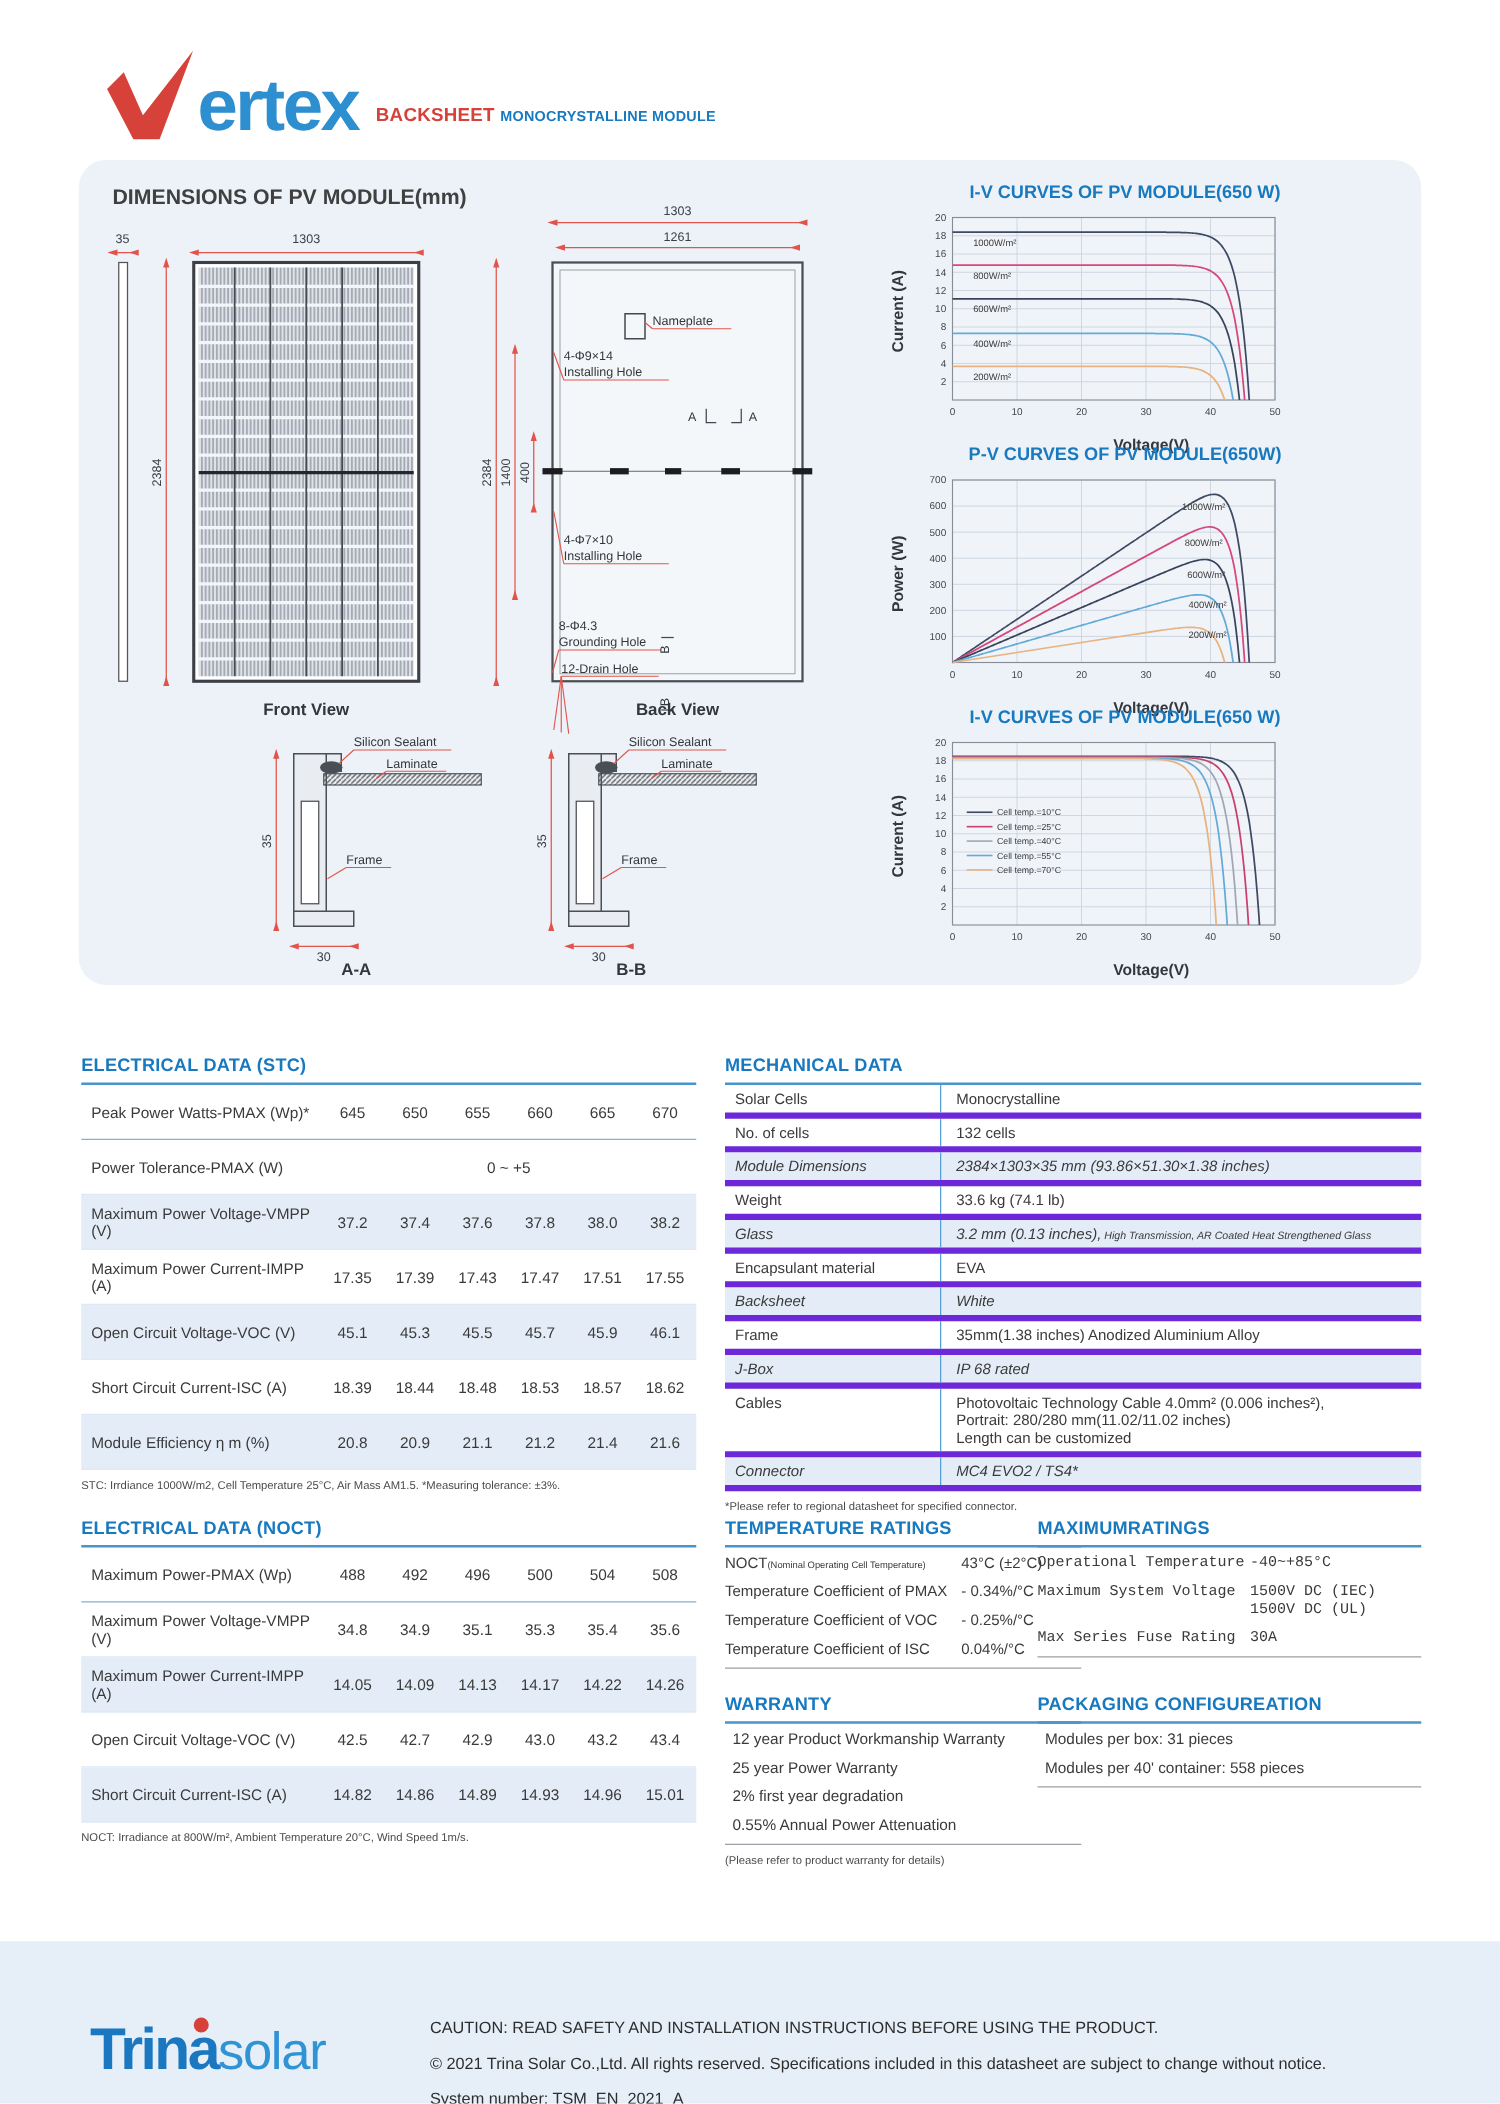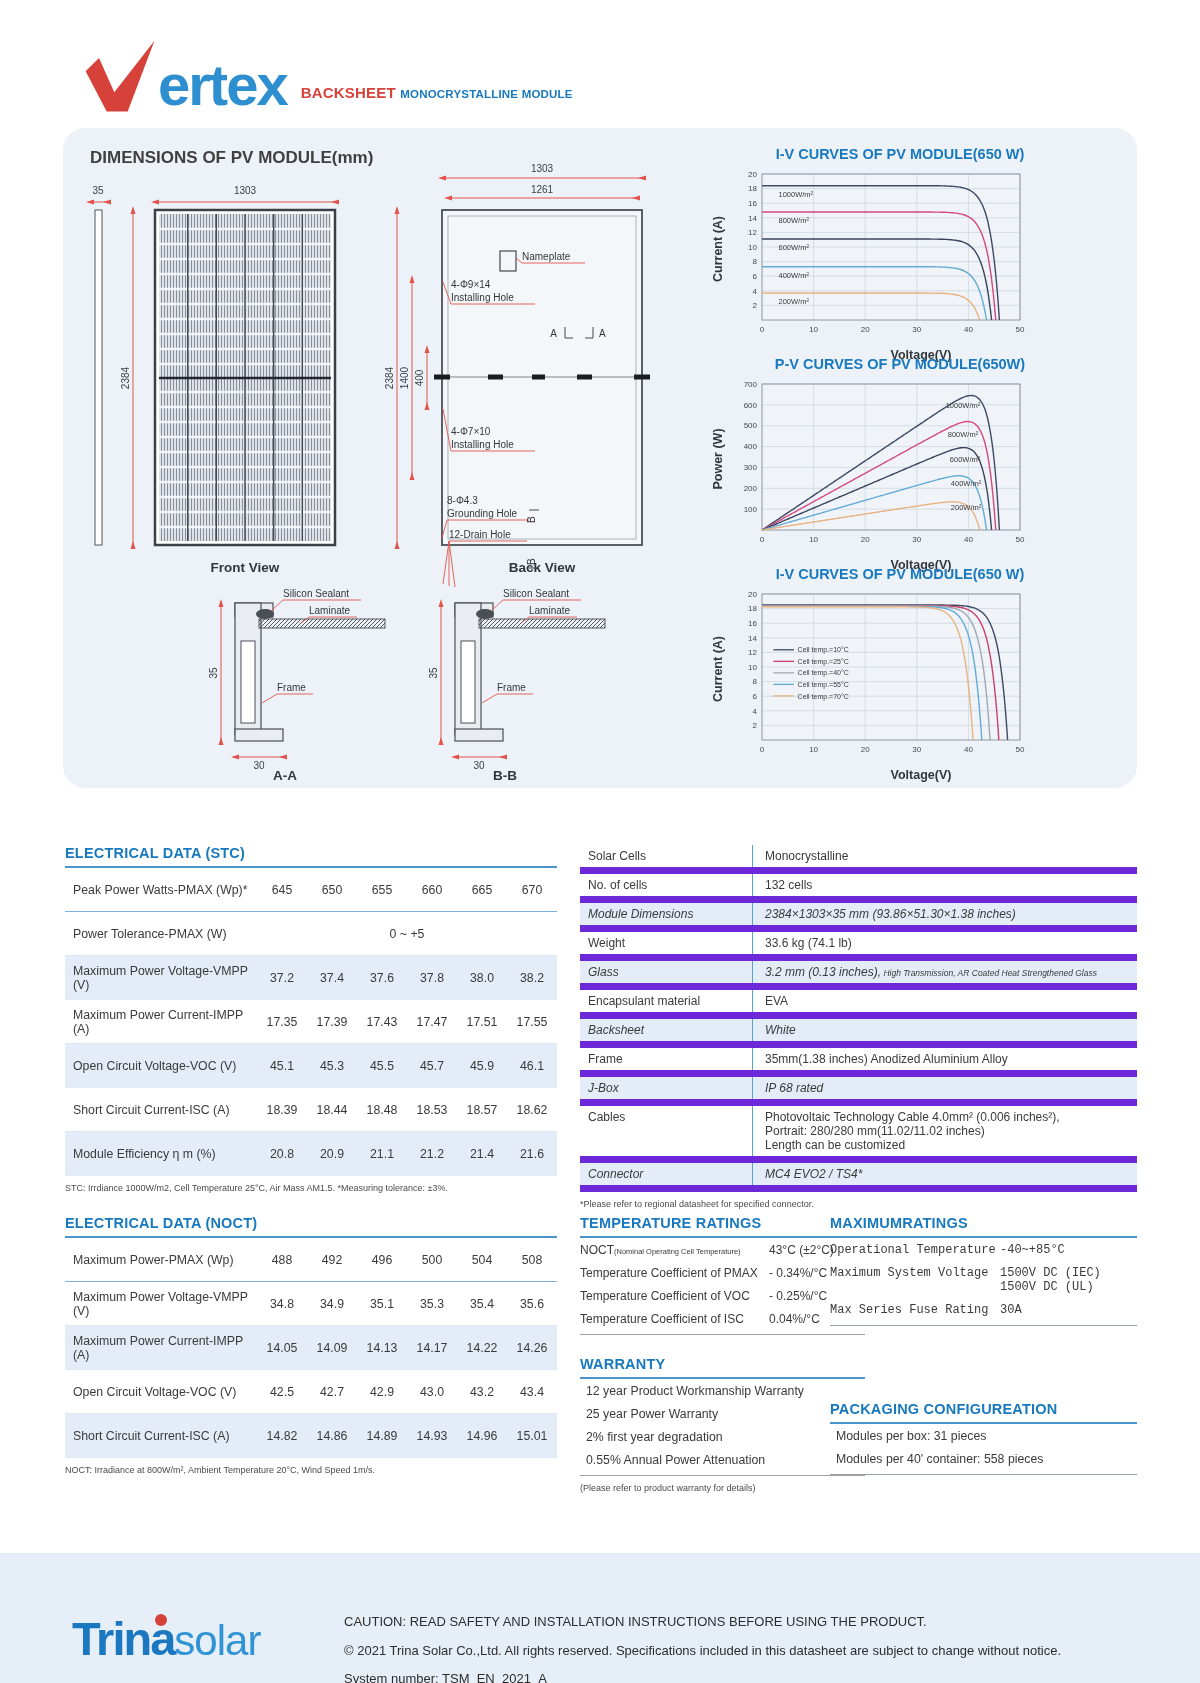--- a/index.html
+++ b/index.html
@@ -31,21 +31,21 @@
   .sec-title{color:#1879bf;font-weight:bold;font-size:14.5px;padding-bottom:5px;
              border-bottom:2px solid #4a94cc;letter-spacing:.2px;}
   .vt-row{display:grid;grid-template-columns:192px repeat(6,1fr);min-height:43px;align-items:center;
           border-bottom:1px solid #dde9f4;font-size:12.3px;}
   .vt-row.first{border-bottom:1px solid #7fb0dc;}
   .vt-row.shaded{background:#e4edf7;}
   .vt-label{padding-left:8px;}
   .vt-val{text-align:center;}
   .vt-span{grid-column:2/8;text-align:center;}
   .footnote{font-size:9px;color:#4a4a4a;margin-top:7px;}
-  .mech-row{display:grid;grid-template-columns:172px 1fr;font-size:12px;border-bottom:7px solid #6d28d9;}
+  .mech-row{display:grid;grid-template-columns:172px 1fr;font-size:12px;border-bottom:5px solid #6d28d9;}
   .mech-row.shaded{background:#e4edf7;font-style:italic;}
   .mech-label{padding:4px 4px 4px 8px;}
   .mech-val{border-left:1px solid #55a0d6;padding:4px 0 4px 12px;}
   .mech-note{font-size:8.5px;}
   .tr-row{display:grid;grid-template-columns:1fr 96px;font-size:12px;padding:4.5px 0;align-items:center;}
   .tr-note{font-size:7.5px;}
   .mr-row{display:grid;grid-template-columns:170px 1fr;font-size:12px;padding:4.5px 0;font-family:Liberation Mono, monospace;}
   .endline{border-bottom:1px solid #9aa0a6;padding-bottom:4px;}
   .w-line{font-size:12.3px;padding:4.5px 0 4.5px 6px;}
   
@@ -519,20 +519,21 @@
           <div class="vt-val">14.89</div>
           <div class="vt-val">14.93</div>
           <div class="vt-val">14.96</div>
           <div class="vt-val">15.01</div>
         </div>
       </div>
     <div class="footnote">NOCT: Irradiance at 800W/m², Ambient Temperature 20°C, Wind Speed 1m/s.</div>
   </div>
 
   <div class="section" style="left:580px;top:845px;width:557px;">
+    <div class="sec-title">MECHANICAL DATA</div>
     <div id="mech-table">
         <div class="mech-row">
           <div class="mech-label">Solar Cells</div>
           <div class="mech-val">
             <div>Monocrystalline</div>
           </div>
         </div>
         <div class="mech-row">
           <div class="mech-label">No. of cells</div>
           <div class="mech-val">
@@ -650,21 +651,21 @@
     <div class="sec-title">WARRANTY</div>
     <div id="warranty-list" class="endline">
         <div class="w-line">12 year Product Workmanship Warranty</div>
         <div class="w-line">25 year Power Warranty</div>
         <div class="w-line">2% first year degradation</div>
         <div class="w-line">0.55% Annual Power Attenuation</div>
       </div>
     <div class="footnote">(Please refer to product warranty for details)</div>
   </div>
 
-  <div class="section" style="left:830px;top:1356px;width:307px;margin-top:45px;">
+  <div class="section" style="left:830px;top:1356px;width:307px;">
     <div class="sec-title">PACKAGING CONFIGUREATION</div>
     <div id="packaging-list" class="endline">
         <div class="w-line">Modules per box: 31 pieces</div>
         <div class="w-line">Modules per 40' container:  558 pieces</div>
       </div>
   </div>
 
   <div class="footer">
     <div class="trina">
       <span class="trina-bold">Trina</span><span class="trina-light">solar</span>

